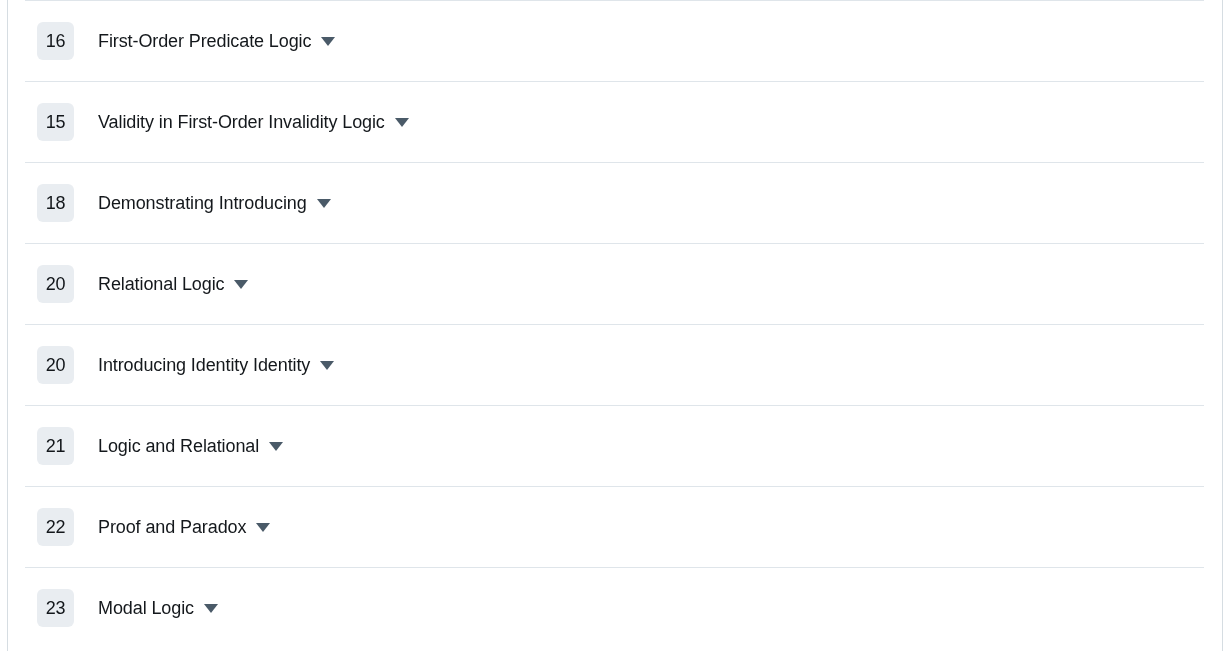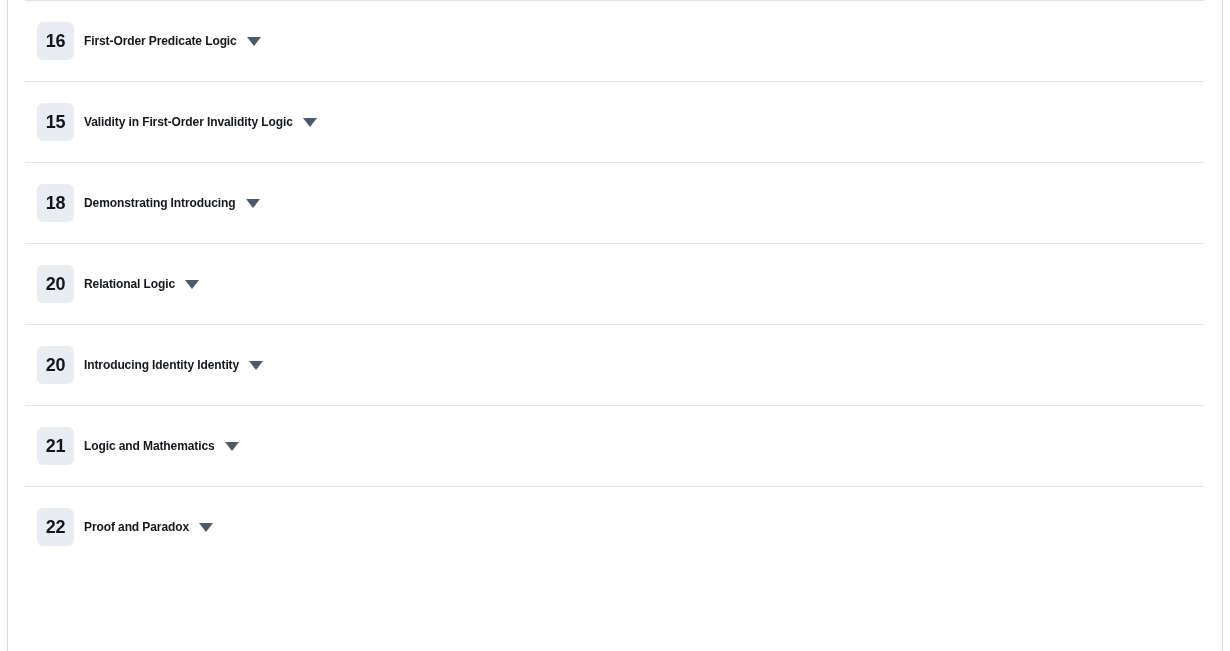--- a/index.html
+++ b/index.html
@@ -54,31 +54,31 @@
 
   .chapter-badge {
     flex: 0 0 auto;
     width: 37px;
     height: 38px;
     margin-left: 12px;
     border-radius: 6px;
     background: #e9edf1;
     color: #12161a;
     font-size: 18px;
-    font-weight: bold;
+    font-weight: normal;
     line-height: 38px;
     text-align: center;
     letter-spacing: -0.2px;
   }
 
   .chapter-title {
     flex: 0 0 auto;
-    margin-left: 10px;
-    font-size: 12px;
-    font-weight: bold;
+    margin-left: 24px;
+    font-size: 18px;
+    font-weight: normal;
     color: #14181c;
     letter-spacing: -0.1px;
     white-space: nowrap;
   }
 
   .chapter-caret {
     flex: 0 0 auto;
     margin-left: 10px;
     width: 14px;
     height: 9px;
@@ -136,30 +136,39 @@
         <div class="chapter-badge">20</div>
         <div class="chapter-title">Introducing Identity Identity</div>
         <span class="chapter-caret">
           <svg width="14" height="9" viewBox="0 0 14 9" xmlns="http://www.w3.org/2000/svg">
             <path d="M0 0 H14 L7 9 Z" fill="#4a5a68"></path>
           </svg>
         </span>
       </div>
       <div class="chapter-row">
         <div class="chapter-badge">21</div>
-        <div class="chapter-title">Logic and Mathematics</div>
+        <div class="chapter-title">Logic and Relational</div>
         <span class="chapter-caret">
           <svg width="14" height="9" viewBox="0 0 14 9" xmlns="http://www.w3.org/2000/svg">
             <path d="M0 0 H14 L7 9 Z" fill="#4a5a68"></path>
           </svg>
         </span>
       </div>
       <div class="chapter-row">
         <div class="chapter-badge">22</div>
         <div class="chapter-title">Proof and Paradox</div>
         <span class="chapter-caret">
           <svg width="14" height="9" viewBox="0 0 14 9" xmlns="http://www.w3.org/2000/svg">
             <path d="M0 0 H14 L7 9 Z" fill="#4a5a68"></path>
           </svg>
         </span>
       </div>
+      <div class="chapter-row">
+        <div class="chapter-badge">23</div>
+        <div class="chapter-title">Modal Logic</div>
+        <span class="chapter-caret">
+          <svg width="14" height="9" viewBox="0 0 14 9" xmlns="http://www.w3.org/2000/svg">
+            <path d="M0 0 H14 L7 9 Z" fill="#4a5a68"></path>
+          </svg>
+        </span>
+      </div>
     </div>
 </div>
 
 </body></html>

